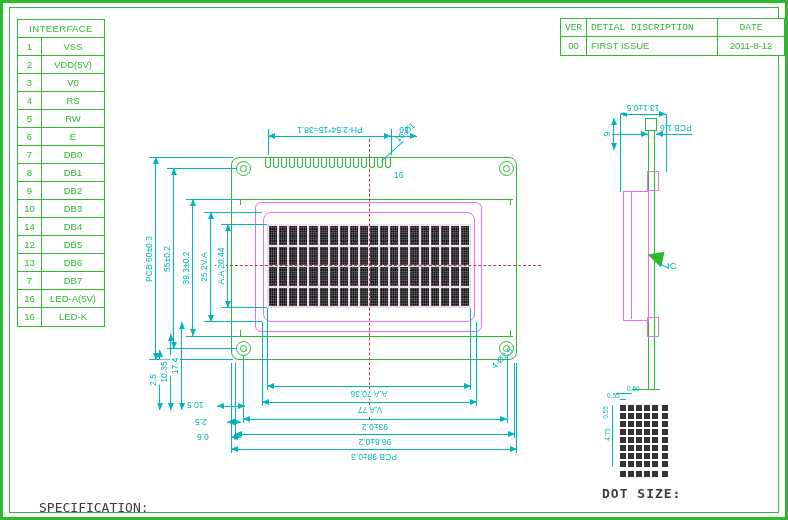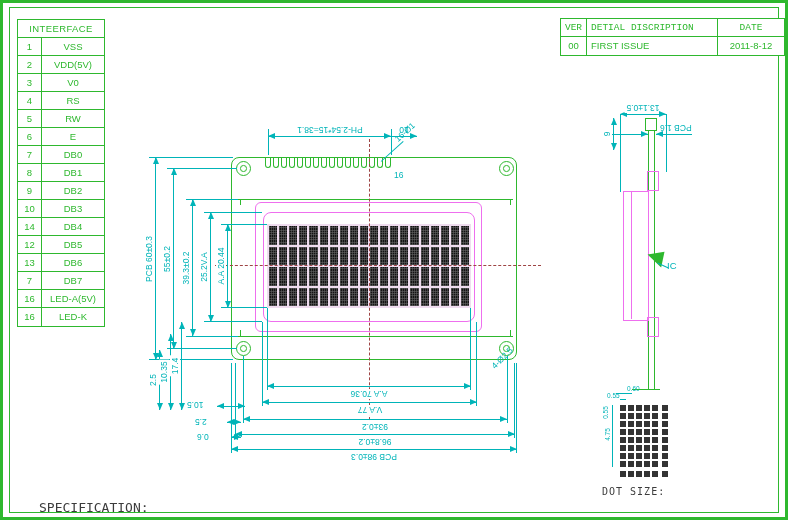--- a/index.html
+++ b/index.html
@@ -65,21 +65,21 @@
   .display{position:absolute;left:264px;top:221px;width:204px;height:84px;background:#efdcef;
            display:grid;grid-template-columns:repeat(20,1fr);gap:2px;padding:2px;}
   .dcell{background:#141414;
      background-image:repeating-linear-gradient(90deg,rgba(110,110,110,.5) 0 1px,transparent 1px 2px),
                       repeating-linear-gradient(0deg,rgba(110,110,110,.5) 0 1px,transparent 1px 2.4px);}
 
   
   .dotgrid{position:absolute;display:grid;gap:2px;}
   .dot{width:6px;height:6px;background:#343434;}
   .dot-title{position:absolute;left:599px;top:483px;font-family:"DejaVu Sans Mono",monospace;
-             font-size:10px;color:var(--ink);letter-spacing:1px;}
+             font-size:13px;color:var(--ink);letter-spacing:1px;font-weight:bold;}
   .tiny{position:absolute;font-size:6.5px;color:var(--cyan);white-space:nowrap;}
 
   
   .spec{position:absolute;left:36px;top:452px;font-family:"DejaVu Sans Mono",monospace;
         font-size:13px;line-height:21px;color:var(--ink);white-space:pre;}
 
   .arrow-ic{position:absolute;left:644px;top:247px;width:0;height:0;border-top:6px solid transparent;
             border-bottom:10px solid transparent;border-right:16px solid var(--green);transform:rotate(12deg);}
 </style>
 </head>

